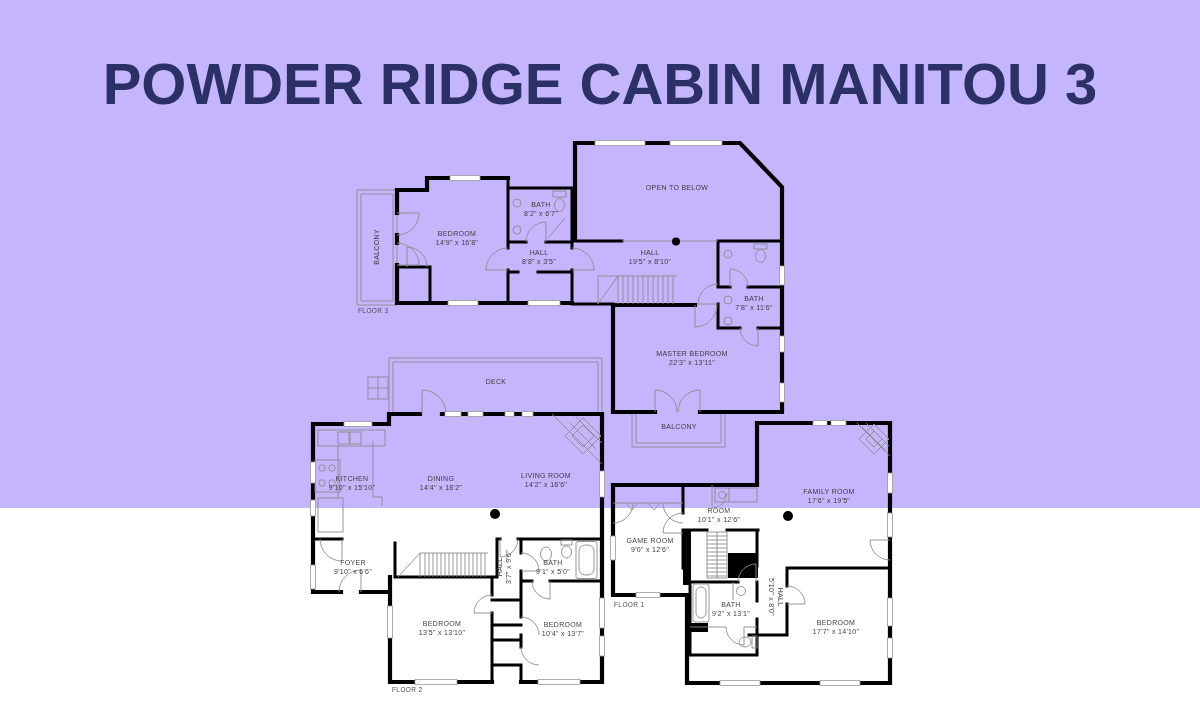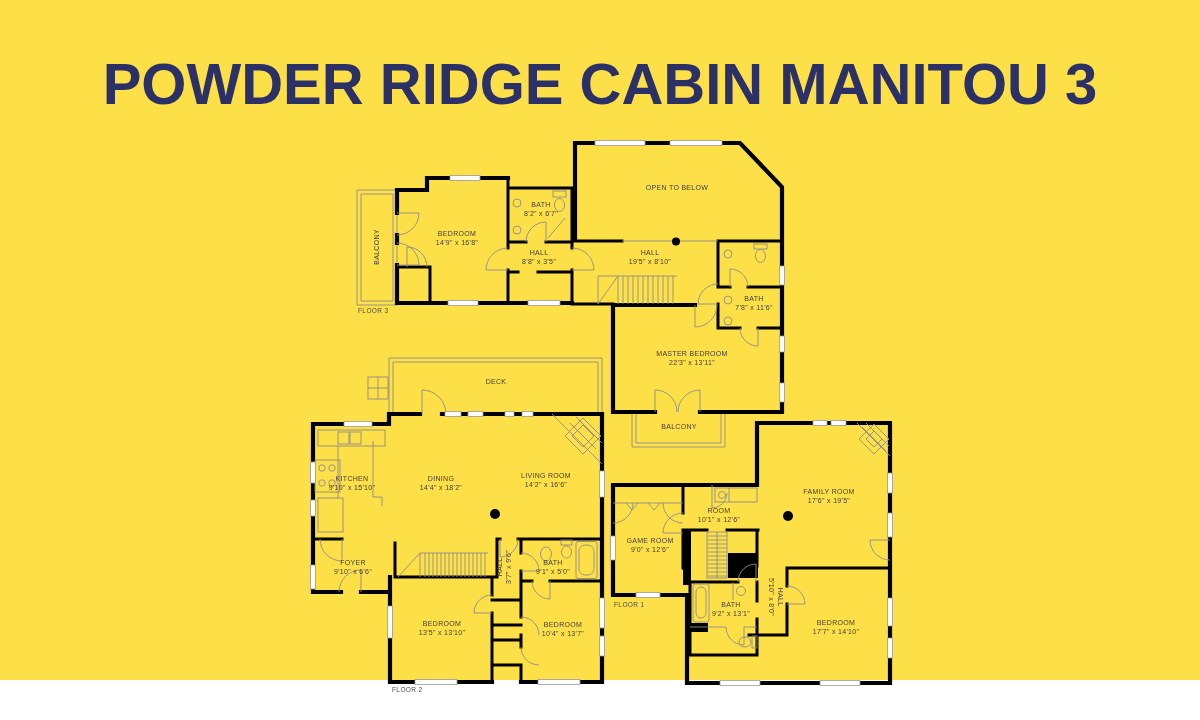--- a/index.html
+++ b/index.html
@@ -1,17 +1,17 @@
 <!DOCTYPE html>
 <html style="--title: #2b3166; --wall: #000000; --thin: #8c8c8c; --label: #3d3d3d; --floor_label: #4a4a4a;"><head>
 <meta charset="utf-8">
 <style>
   html,body{margin:0;padding:0;background:#fff}
   body{width:1200px;height:720px;overflow:hidden;font-family:"Liberation Sans",sans-serif}
-  .canvas{position:relative;width:1200px;height:680px;background:#fde047}
+  .canvas{position:relative;width:1200px;height:508px;background:#c4b5fd}
   .title{position:absolute;top:50px;left:600px;transform:translateX(-50%);
          font-size:58px;font-weight:bold;letter-spacing:0px;white-space:nowrap;
          color:var(--title,#2b3166);font-family:"Liberation Sans",sans-serif}
   svg.plan{position:absolute;overflow:visible}
   .w4{stroke:var(--wall,#000);stroke-width:4.2;fill:none;stroke-linecap:square}
   .w3{stroke:var(--wall,#000);stroke-width:3;fill:none;stroke-linecap:square}
   .tn{stroke:var(--thin,#8c8c8c);stroke-width:.9;fill:none}
   .win{fill:#fff;stroke:#9b9b9b;stroke-width:.8}
   .blk{fill:var(--wall,#000);stroke:none}
   .room-label{position:absolute;transform:translate(-50%,-50%);display:flex;flex-direction:column;

